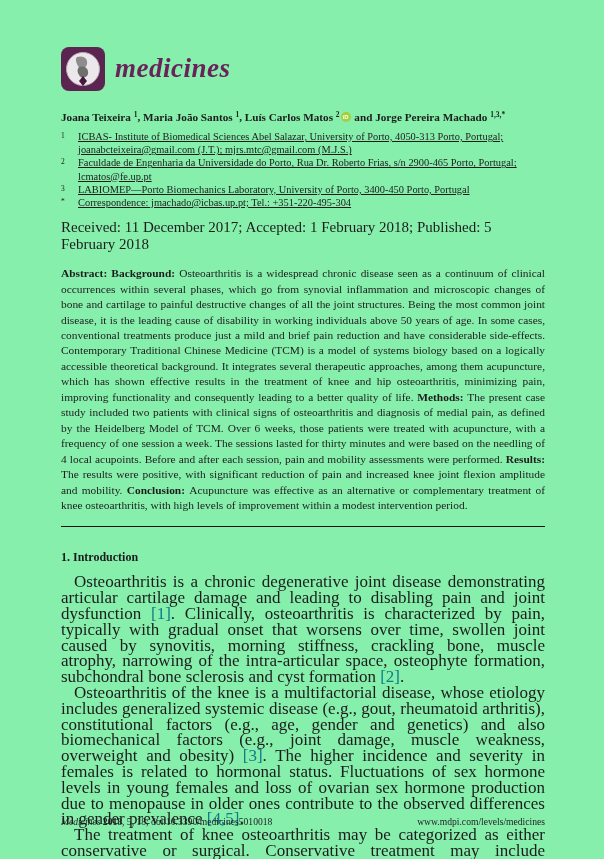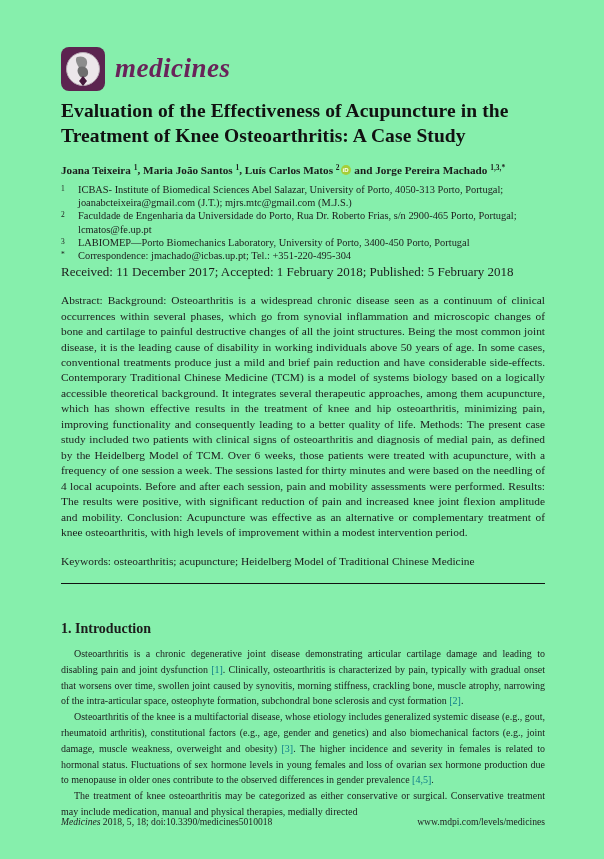--- a/index.html
+++ b/index.html
@@ -25,32 +25,32 @@
   
   .article-type{font-style:italic;font-size:11px;margin-top:13px;}
   .article-title{
     font-size:19.5px;line-height:25px;font-weight:bold;color:#111;
     margin-top:3px;letter-spacing:.1px;
   }
   .authors{font-size:11.2px;font-weight:bold;margin-top:15px;}
   .affiliations{margin-top:7px;font-size:10.4px;line-height:13.2px;}
   .aff-row{display:flex;}
   .aff-marker{width:11px;flex:0 0 11px;font-size:7.5px;vertical-align:super;position:relative;top:-1px;text-align:left;}
-  .aff-text{flex:1;padding-left:6px;}
-  .dates{font-size:13px;margin-top:2px;}
+  .aff-text{flex:1;padding-left:6px;text-decoration:underline;}
+  .dates{font-size:15px;margin-top:10px;}
   
   .abstract{font-size:11.4px;line-height:15.45px;text-align:justify;margin-top:13px;}
   .keywords{font-size:11.4px;line-height:15.45px;text-align:justify;margin-top:14px;}
   .rule{border:none;border-top:1.3px solid #111;margin:13px 0 0 0;}
   
-  .section-heading{font-size:14px;font-weight:bold;margin-top:37px;}
-  .para{font-size:10px;line-height:15.8px;text-align:justify;text-indent:13px;margin:0;}
+  .section-heading{font-size:12px;font-weight:bold;margin-top:23px;}
+  .para{font-size:17px;line-height:15.8px;text-align:justify;text-indent:13px;margin:0;}
   .para:first-of-type{margin-top:9px;}
   
-  .sg-b{font-weight:normal;}
+  .sg-b{font-weight:bold;}
   .sg-i{font-style:italic;}
   .sg-sup{font-size:7.5px;vertical-align:4px;}
   .sg-cite{color:#0e7c8a;}
   .sg-orcid{
     display:inline-block;width:10px;height:10px;border-radius:50%;
     background:#a6ce39;color:#fff;font-size:6px;line-height:10px;
     text-align:center;font-family:"Liberation Sans",sans-serif;
     font-weight:bold;vertical-align:2px;margin:0 1px;
   }
   
@@ -74,21 +74,20 @@
           <path d="M16 10 C22 8, 27 11, 26 17 C25 22, 19 23, 17 19 C15 15, 14 12, 16 10 Z" fill="#8d8d8d"></path>
           <path d="M18 20 C24 18, 28 22, 27 27 C26 31, 20 32, 18 28 C16 25, 16 22, 18 20 Z" fill="#6f6f6f"></path>
           <polygon points="22,29 26,34 22,39 18,34" fill="#46193c"></polygon>
         </svg>
       </span>
       <span class="brand-name">medicines</span>
     </div>
   </div>
 
 
-  <h1 class="article-title" style="margin:3px 0 0 0;">Evaluation of the Effectiveness of Acupuncture in the Treatment of Knee Osteoarthritis: A Case Study</h1>
 
   <div class="authors">Joana Teixeira <span class="sg-sup">1</span>, Maria João Santos <span class="sg-sup">1</span>, Luís Carlos Matos <span class="sg-sup">2</span><span class="sg-orcid">iD</span> and Jorge Pereira Machado <span class="sg-sup">1,3,*</span></div>
 
   <div class="affiliations">
     <div class="aff-row">
       <span class="aff-marker">1</span>
       <span class="aff-text">ICBAS- Institute of Biomedical Sciences Abel Salazar, University of Porto, 4050-313 Porto, Portugal; joanabcteixeira@gmail.com (J.T.); mjrs.mtc@gmail.com (M.J.S.)</span>
     </div>
     <div class="aff-row">
       <span class="aff-marker">2</span>
@@ -101,21 +100,20 @@
     <div class="aff-row">
       <span class="aff-marker">*</span>
       <span class="aff-text">Correspondence: jmachado@icbas.up.pt; Tel.: +351-220-495-304</span>
     </div>
   </div>
 
   <div class="dates">Received: 11 December 2017; Accepted: 1 February 2018; Published: 5 February 2018</div>
 
   <div class="abstract"><span class="sg-b">Abstract: </span><span class="sg-b">Background: </span>Osteoarthritis is a widespread chronic disease seen as a continuum of clinical occurrences within several phases, which go from synovial inflammation and microscopic changes of bone and cartilage to painful destructive changes of all the joint structures. Being the most common joint disease, it is the leading cause of disability in working individuals above 50 years of age. In some cases, conventional treatments produce just a mild and brief pain reduction and have considerable side-effects. Contemporary Traditional Chinese Medicine (TCM) is a model of systems biology based on a logically accessible theoretical background. It integrates several therapeutic approaches, among them acupuncture, which has shown effective results in the treatment of knee and hip osteoarthritis, minimizing pain, improving functionality and consequently leading to a better quality of life. <span class="sg-b">Methods: </span>The present case study included two patients with clinical signs of osteoarthritis and diagnosis of medial pain, as defined by the Heidelberg Model of TCM. Over 6 weeks, those patients were treated with acupuncture, with a frequency of one session a week. The sessions lasted for thirty minutes and were based on the needling of 4 local acupoints. Before and after each session, pain and mobility assessments were performed. <span class="sg-b">Results: </span>The results were positive, with significant reduction of pain and increased knee joint flexion amplitude and mobility. <span class="sg-b">Conclusion: </span>Acupuncture was effective as an alternative or complementary treatment of knee osteoarthritis, with high levels of improvement within a modest intervention period.</div>
 
-  <div class="keywords"><span class="sg-b">Keywords: </span>osteoarthritis; acupuncture; Heidelberg Model of Traditional Chinese Medicine</div>
 
   <hr class="rule">
 
   <div class="section-heading">1. Introduction</div>
 
   <p class="para">Osteoarthritis is a chronic degenerative joint disease demonstrating articular cartilage damage and leading to disabling pain and joint dysfunction <span class="sg-cite">[1]</span>. Clinically, osteoarthritis is characterized by pain, typically with gradual onset that worsens over time, swollen joint caused by synovitis, morning stiffness, crackling bone, muscle atrophy, narrowing of the intra-articular space, osteophyte formation, subchondral bone sclerosis and cyst formation <span class="sg-cite">[2]</span>.</p>
   <p class="para">Osteoarthritis of the knee is a multifactorial disease, whose etiology includes generalized systemic disease (e.g., gout, rheumatoid arthritis), constitutional factors (e.g., age, gender and genetics) and also biomechanical factors (e.g., joint damage, muscle weakness, overweight and obesity) <span class="sg-cite">[3]</span>. The higher incidence and severity in females is related to hormonal status. Fluctuations of sex hormone levels in young females and loss of ovarian sex hormone production due to menopause in older ones contribute to the observed differences in gender prevalence <span class="sg-cite">[4,5]</span>.</p>
   <p class="para">The treatment of knee osteoarthritis may be categorized as either conservative or surgical. Conservative treatment may include medication, manual and physical therapies, medially directed</p>
 
   <div class="footer">

